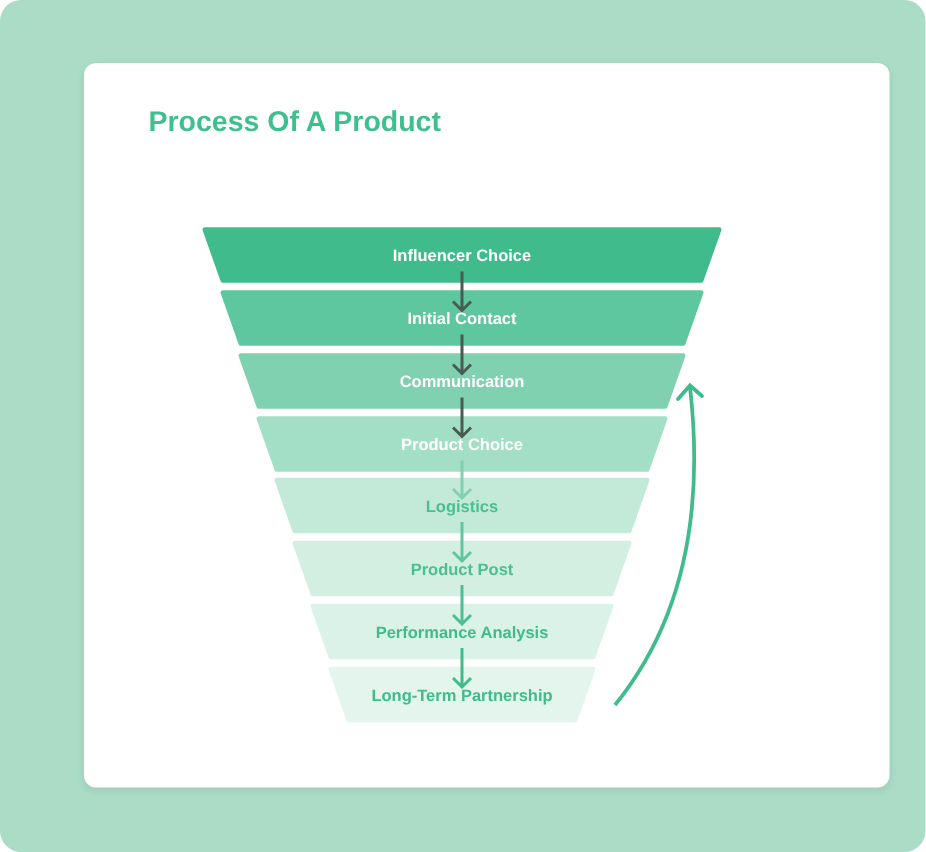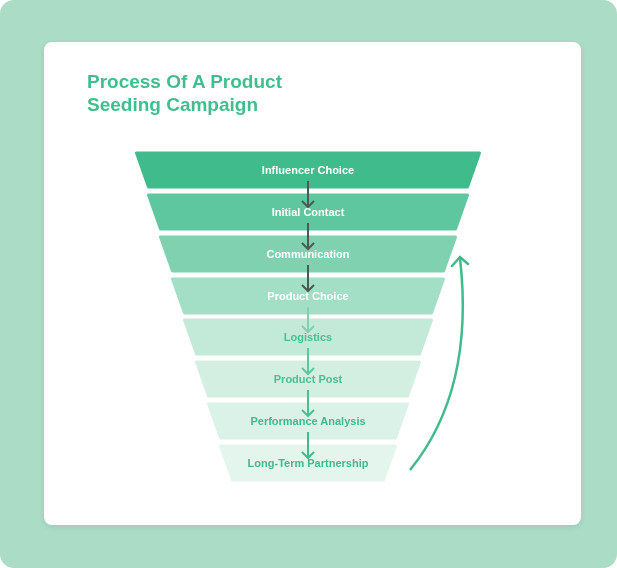--- a/index.html
+++ b/index.html
@@ -1,30 +1,29 @@
 <!DOCTYPE html>
 <html><head>
 <meta charset="utf-8">
 <style>
   html,body{margin:0;padding:0;}
   body{width:617px;height:568px;background:#fff;font-family:"Liberation Sans",sans-serif;}
   .frame{position:absolute;left:0;top:0;width:617px;height:568px;background:#aadcc6;border-radius:14px;}
-  .card{position:absolute;left:44px;top:42px;width:537px;height:483px;background:#fff;border-radius:8px;box-shadow:0 2px 6px rgba(0,0,0,0.08);}
+  .card{position:absolute;left:56px;top:42px;width:537px;height:483px;background:#fff;border-radius:8px;box-shadow:0 2px 6px rgba(0,0,0,0.08);}
   .title{position:absolute;left:43px;top:28px;color:#3fbf8d;font-weight:bold;font-size:19px;line-height:23px;margin:0;}
   svg.funnel{position:absolute;left:0;top:0;}
   .lbl{font-family:"Liberation Sans",sans-serif;font-weight:bold;font-size:11px;text-anchor:middle;}
 </style>
 </head>
 <body>
 
 <div class="frame"></div>
 <div class="card">
   <h1 class="title">
     <span>Process Of A Product</span><br>
-    <span>Seeding Campaign</span>
   </h1>
 </div>
 
 <svg class="funnel" width="617" height="568">
   <g id="stages">
       <path d="M136.5 153 L479.5 153 L467.5 187 L148.5 187 Z" fill="#3fbb8c" stroke="#3fbb8c" stroke-width="3" stroke-linejoin="round"></path>
       <text x="308" y="174" class="lbl" fill="#ffffff">Influencer Choice</text>
       <path d="M148.5 195 L467.5 195 L455.5 229 L160.5 229 Z" fill="#5fc79f" stroke="#5fc79f" stroke-width="3" stroke-linejoin="round"></path>
       <text x="308" y="216" class="lbl" fill="#ffffff">Initial Contact</text>
       <path d="M160.5 237 L455.5 237 L443.5 271 L172.5 271 Z" fill="#7fd1b0" stroke="#7fd1b0" stroke-width="3" stroke-linejoin="round"></path>

